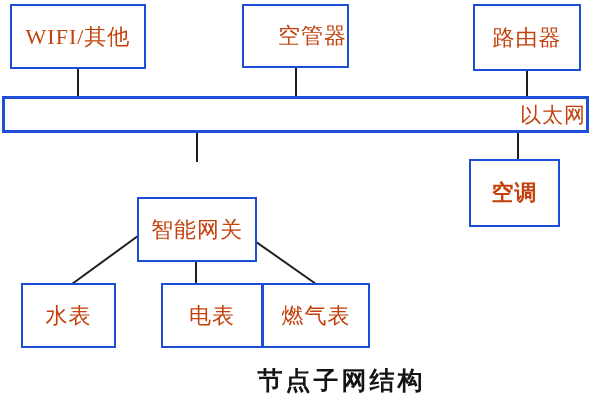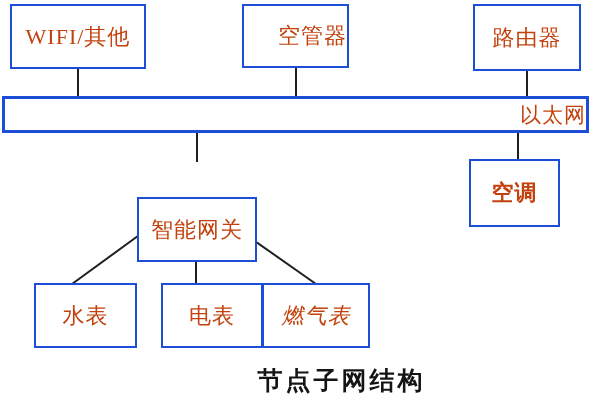--- a/index.html
+++ b/index.html
@@ -39,23 +39,23 @@
   .node-air-controller{ left: 242px; top: 4px;   width: 107px; height: 64px; justify-content: flex-end; }
   .node-router        { left: 473px; top: 4px;   width: 108px; height: 67px; }
   .node-ethernet {
     left: 2px; top: 96px; width: 587px; height: 37px;
     border-width: 3px;
     font-size: 21px;
     justify-content: flex-end;
   }
   .node-gateway       { left: 137px; top: 161px; width: 120px; height: 65px; margin-top: 36px; }
   .node-aircon        { left: 469px; top: 159px; width: 91px;  height: 68px; font-weight: bold; }
-  .node-water         { left: 34px;  top: 283px; width: 103px; height: 65px; }
+  .node-water         { left: 21px;  top: 283px; width: 95px; height: 65px; }
   .node-electric      { left: 161px; top: 283px; width: 102px; height: 65px; }
-  .node-gas           { left: 262px; top: 283px; width: 108px; height: 65px; font-style: italic; }
+  .node-gas           { left: 262px; top: 283px; width: 108px; height: 65px; }
   .caption {
     position: absolute;
     left: 0;
     top: 364px;
     width: 683px; 
     text-align: center;
     font-family: "Liberation Sans", sans-serif;
     font-weight: bold;
     font-size: 25px;
     letter-spacing: 3px;

